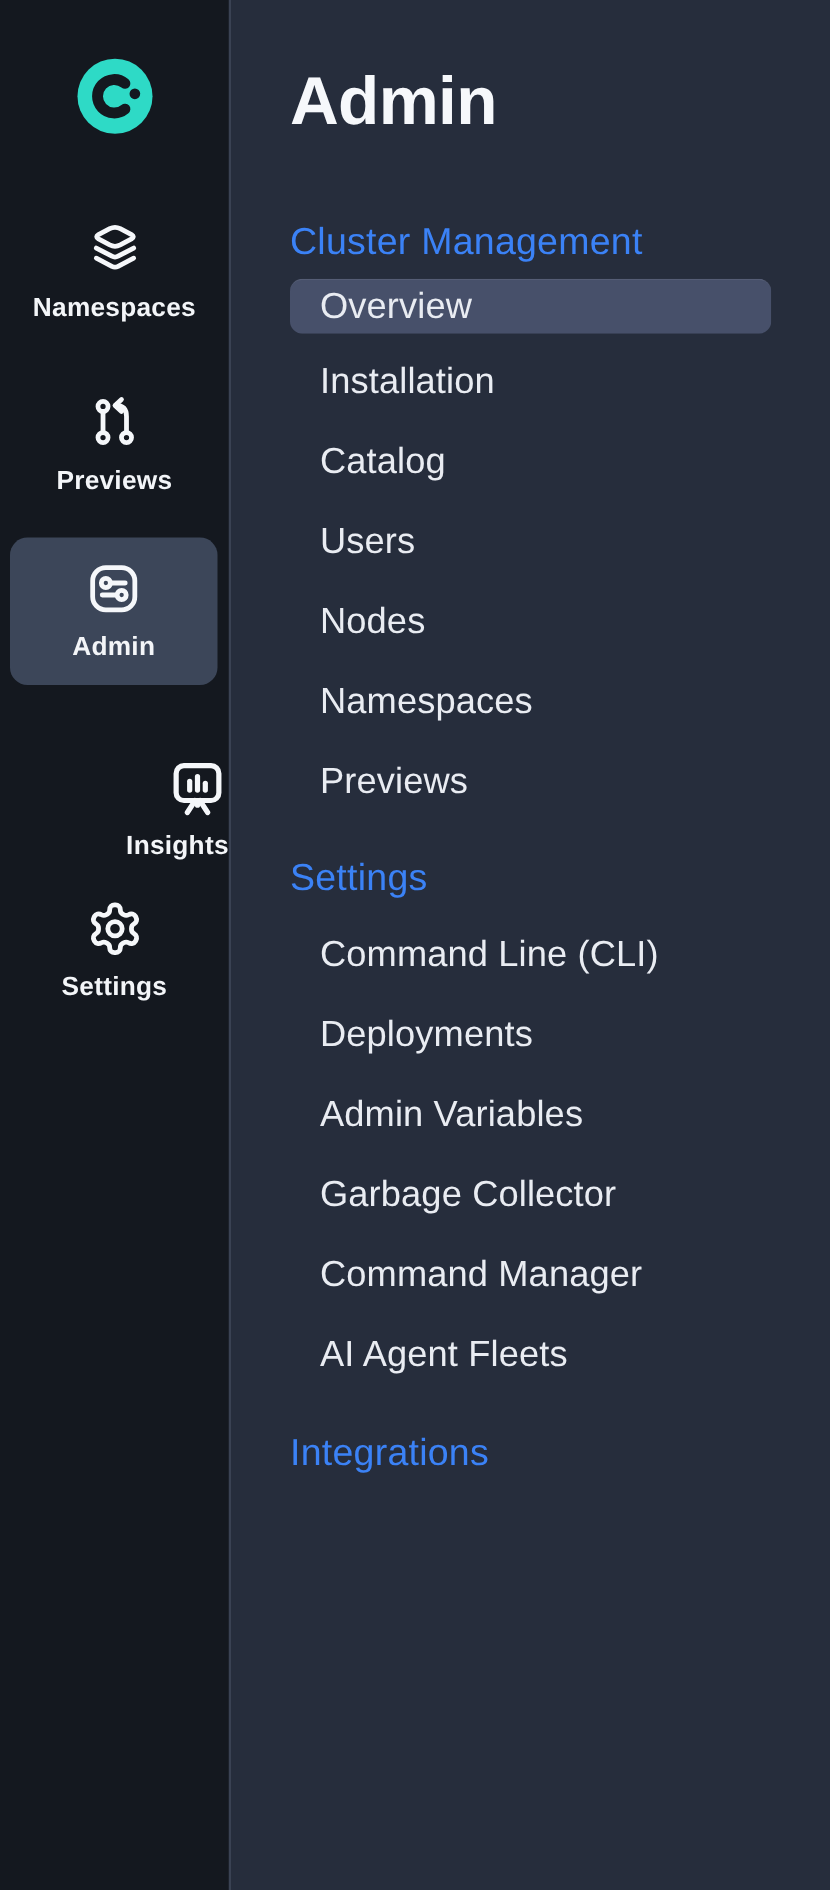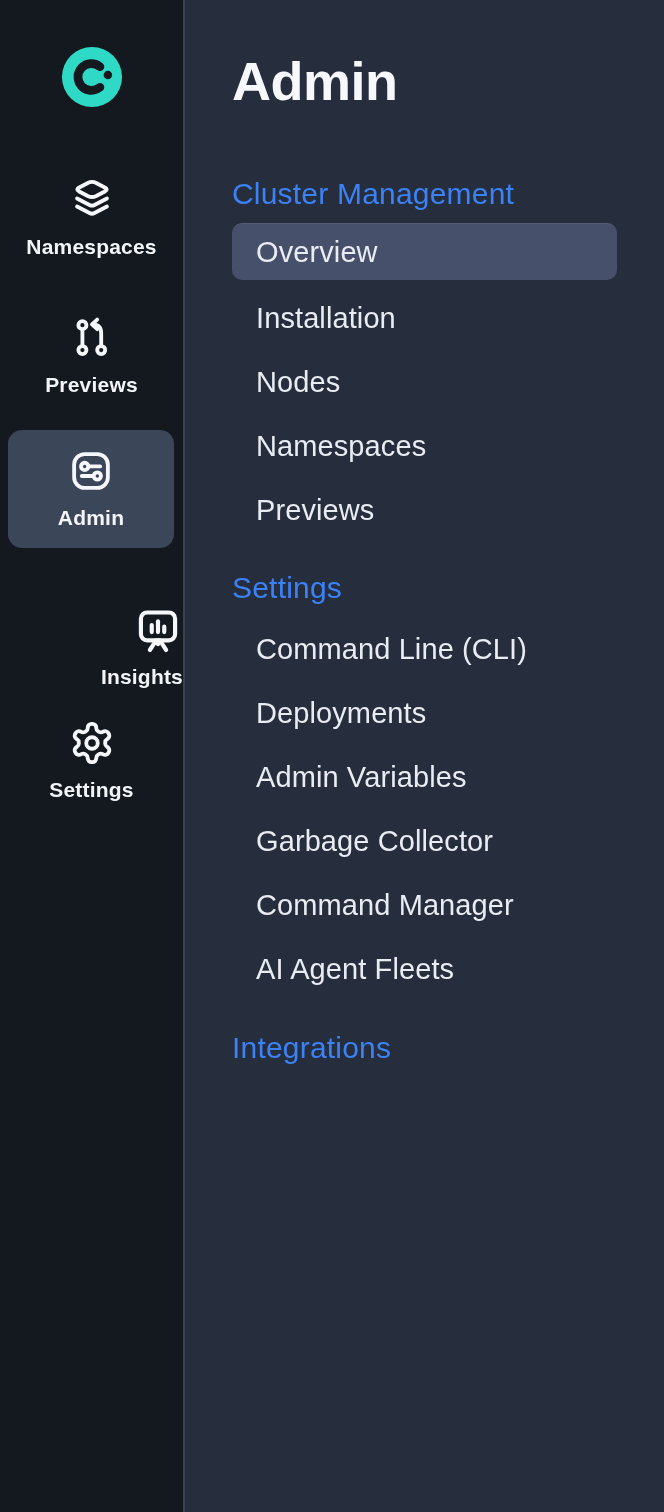--- a/index.html
+++ b/index.html
@@ -27,21 +27,21 @@
   .panel{flex:1;height:100%;padding:52px 47px 0;background:#262d3c;}
   .page-title{margin:0;font-size:54px;line-height:58px;font-weight:700;color:#f6f8fb;letter-spacing:-.5px;}
   .section-header{font-size:30px;line-height:36px;color:#3b82f6;letter-spacing:.2px;}
   .sh-0{margin-top:66px;}
   .sh-1{margin-top:28px;}
   .sh-2{margin-top:29px;}
   .rows{margin-top:6px;}
   .rows-1{margin-top:11px;}
   .rows-2{margin-top:13px;}
   .nav-row{height:64px;display:flex;align-items:center;padding-left:24px;font-size:29px;color:#e9ecf2;letter-spacing:.1px;cursor:pointer;border-radius:10px;}
-  .nav-row.active{margin-top:11px;height:57px;background:#47506a;border-top:1px solid rgba(255,255,255,.08);}
+  .nav-row.active{margin-top:11px;height:44px;background:#47506a;border-top:1px solid rgba(255,255,255,.08);}
 </style>
 </head>
 <body>
 
 <div class="app">
 
   <aside class="rail">
 
     <div class="logo-wrap">
       <svg viewBox="0 0 64 64">
@@ -115,20 +115,22 @@
     </div>
   </aside>
 
   <main class="panel">
     <h1 class="page-title">Admin</h1>
 
     <div class="section-header sh-0">Cluster Management</div>
     <div class="nav-row active">Overview</div>
     <div class="rows">
       <div class="nav-row">Installation</div>
+      <div class="nav-row">Catalog</div>
+      <div class="nav-row">Users</div>
       <div class="nav-row">Nodes</div>
       <div class="nav-row">Namespaces</div>
       <div class="nav-row">Previews</div>
     </div>
 
     <div class="section-header sh-1">Settings</div>
     <div class="rows rows-1">
       <div class="nav-row">Command Line (CLI)</div>
       <div class="nav-row">Deployments</div>
       <div class="nav-row">Admin Variables</div>

